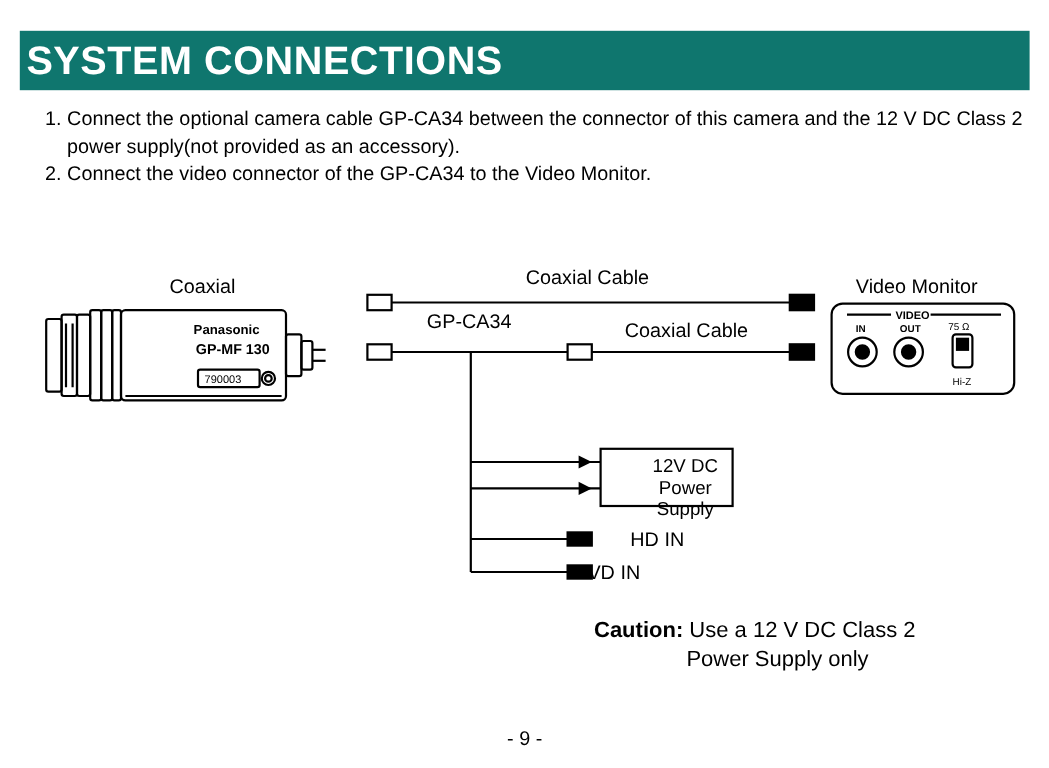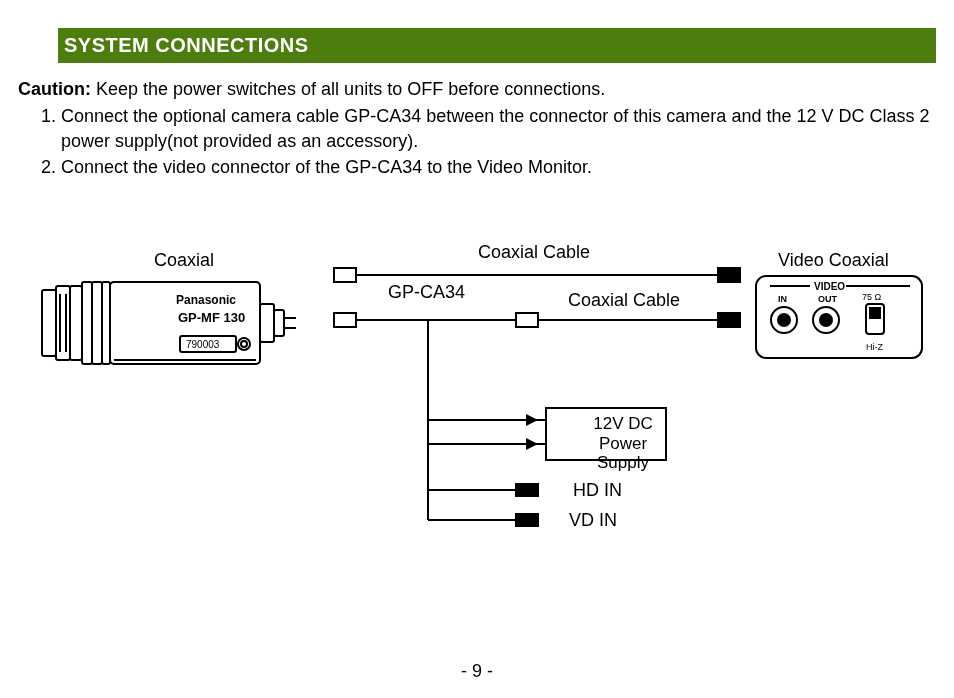--- a/index.html
+++ b/index.html
@@ -10,28 +10,27 @@
     color: #000;
   }
   .page {
     width: 954px;
     height: 698px;
     position: relative;
     box-sizing: border-box;
     padding: 28px 18px 0 18px;
   }
   .title-bar {
-    background: #4d7c0f;
+    background: #0f766e;
     color: #fff;
     font-weight: 900;
-    font-size: 20px;
+    font-size: 36px;
     padding: 6px 8px 6px 6px;
     letter-spacing: 0.5px;
     font-style: italic;
-    margin-left: 40px;
   }
   .title-bar span { font-style: normal; }
   .body-text {
     margin-top: 14px;
     font-size: 18px;
     line-height: 1.4;
   }
   .body-text strong { font-weight: 700; }
   .body-text ol {
     margin: 2px 0 0 43px;
@@ -70,23 +69,20 @@
 </head>
 <body>
 
 <div class="page">
 
   <div class="title-bar">
     <span>SYSTEM CONNECTIONS</span>
   </div>
 
   <div class="body-text">
-    <div>
-      <strong>Caution:</strong><span> Keep the power switches of all units to OFF before connections.</span>
-    </div>
     <ol>
       <li>Connect the optional camera cable GP-CA34 between the connector of this camera and the 12 V DC Class 2 power supply(not provided as an accessory).</li>
       <li>Connect the video connector of the GP-CA34 to the Video Monitor.</li>
     </ol>
   </div>
 
   <div class="diagram">
     <svg width="918" height="370" viewBox="0 0 918 370">
 
       <g stroke="#000" stroke-width="2" fill="none">
@@ -176,26 +172,30 @@
       <text x="800" y="82" font-size="9" font-family="Arial" font-weight="bold">OUT</text>
       <text x="844" y="80" font-size="9" font-family="Arial">75 Ω</text>
       <text x="848" y="130" font-size="9" font-family="Arial">Hi-Z</text>
 
     </svg>
 
     <div class="lbl" style="left:136px; top:30px;">Coaxial</div>
     <div class="lbl" style="left:460px; top:22px;">Coaxial Cable</div>
     <div class="lbl" style="left:370px; top:62px;text-align:center;">GP-CA34</div>
     <div class="lbl" style="left:550px; top:70px;">Coaxial Cable</div>
-    <div class="lbl" style="left:760px; top:30px;">Video Coaxial</div>
+    <div class="lbl" style="left:760px; top:30px;">Video Monitor</div>
 
     <div class="lbl" style="left:555px; top:194px; font-size:17px; line-height:1.15; text-align:center; width:100px;">
       <span style="white-space:pre-line;text-align:right;">12V DC
 Power Supply</span>
     </div>
 
     <div class="lbl" style="left:555px; top:260px;">HD IN</div>
-    <div class="lbl" style="left:551px; top:290px;">VD IN</div>
-  </div>
-
+    <div class="lbl" style="left:516px; top:290px;">VD IN</div>
+  </div>
+
+  <div class="caution2">
+    <strong>Caution:</strong><span> Use a 12 V DC Class 2</span><br>
+    <span style="margin-left:84px; display:inline-block;">Power Supply only</span>
+  </div>
 
   <div class="page-num">- 9 -</div>
 </div>
 
 </body></html>

